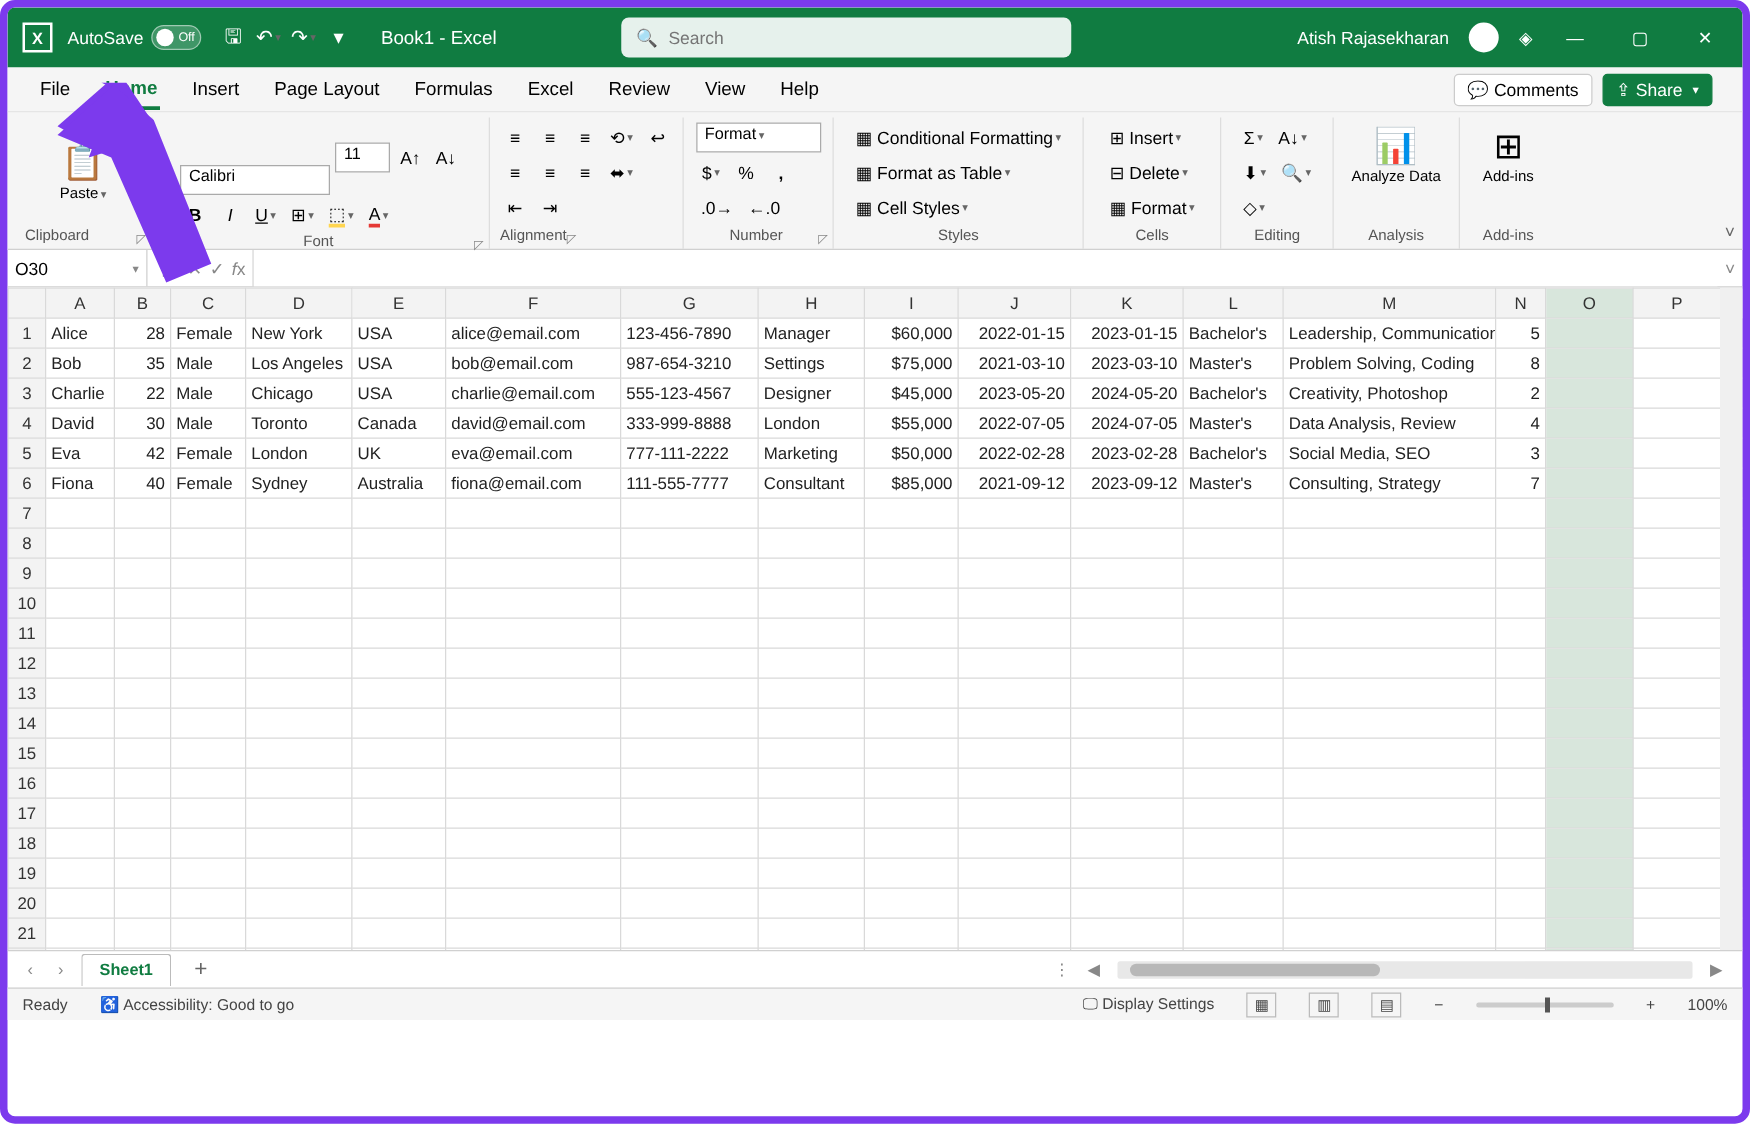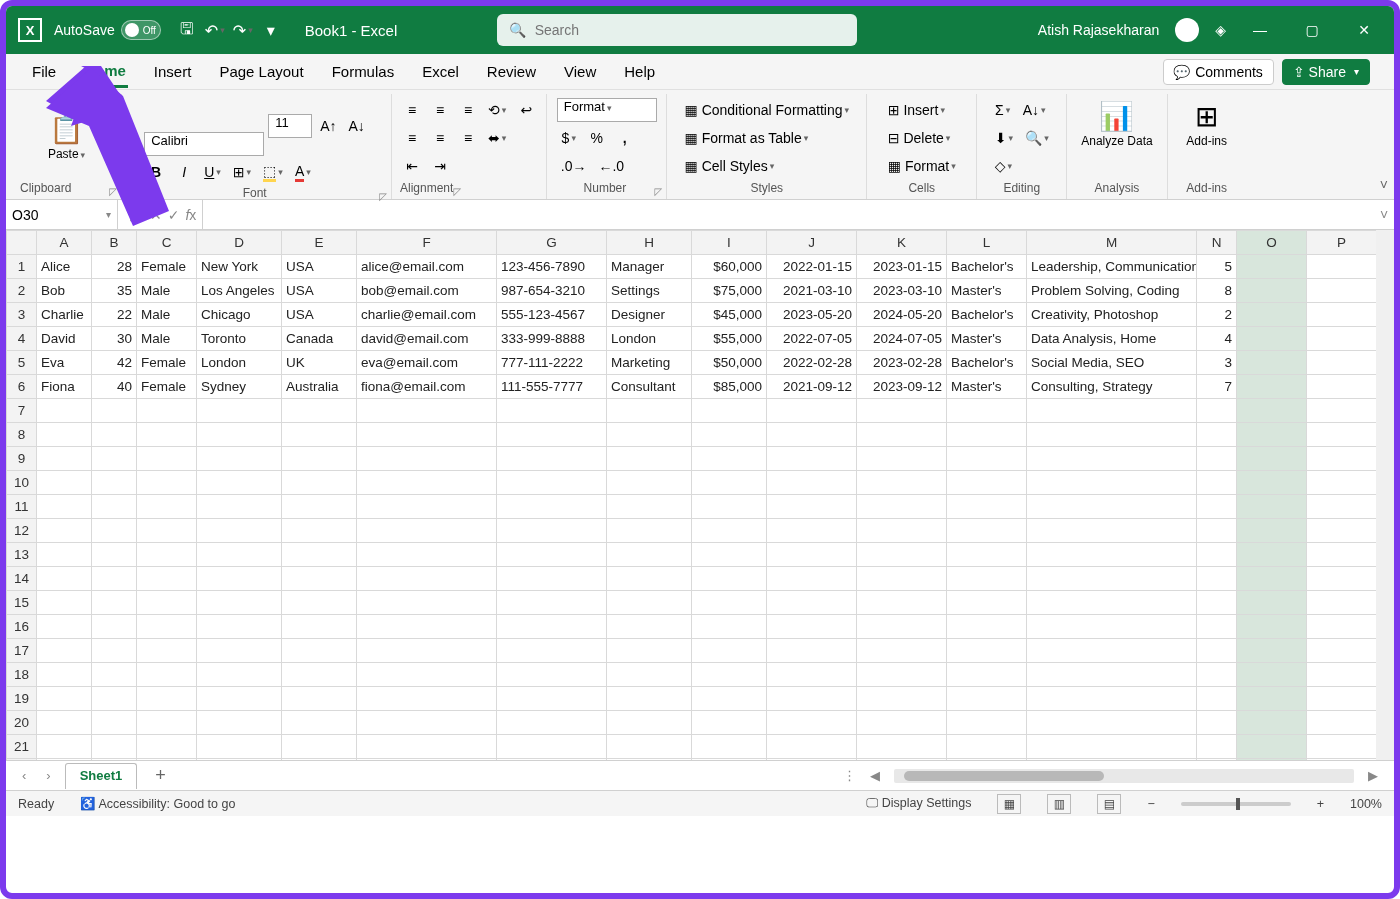--- a/index.html
+++ b/index.html
@@ -489,21 +489,21 @@
           <td class="">Male</td>
           <td class="">Toronto</td>
           <td class="">Canada</td>
           <td class="">david@email.com</td>
           <td class="">333-999-8888</td>
           <td class="">London</td>
           <td class="num">$55,000</td>
           <td class="num">2022-07-05</td>
           <td class="num">2024-07-05</td>
           <td class="">Master's</td>
-          <td class="">Data Analysis, Home</td>
+          <td class="">Data Analysis, Review</td>
           <td class="num">4</td>
           <td class=" selcol"></td>
           <td class=""></td>
           <td class=""></td>
         </tr>
         <tr>
           <th class="rownum">5</th>
           <td class="">Eva</td>
           <td class="num">42</td>
           <td class="">Female</td>

